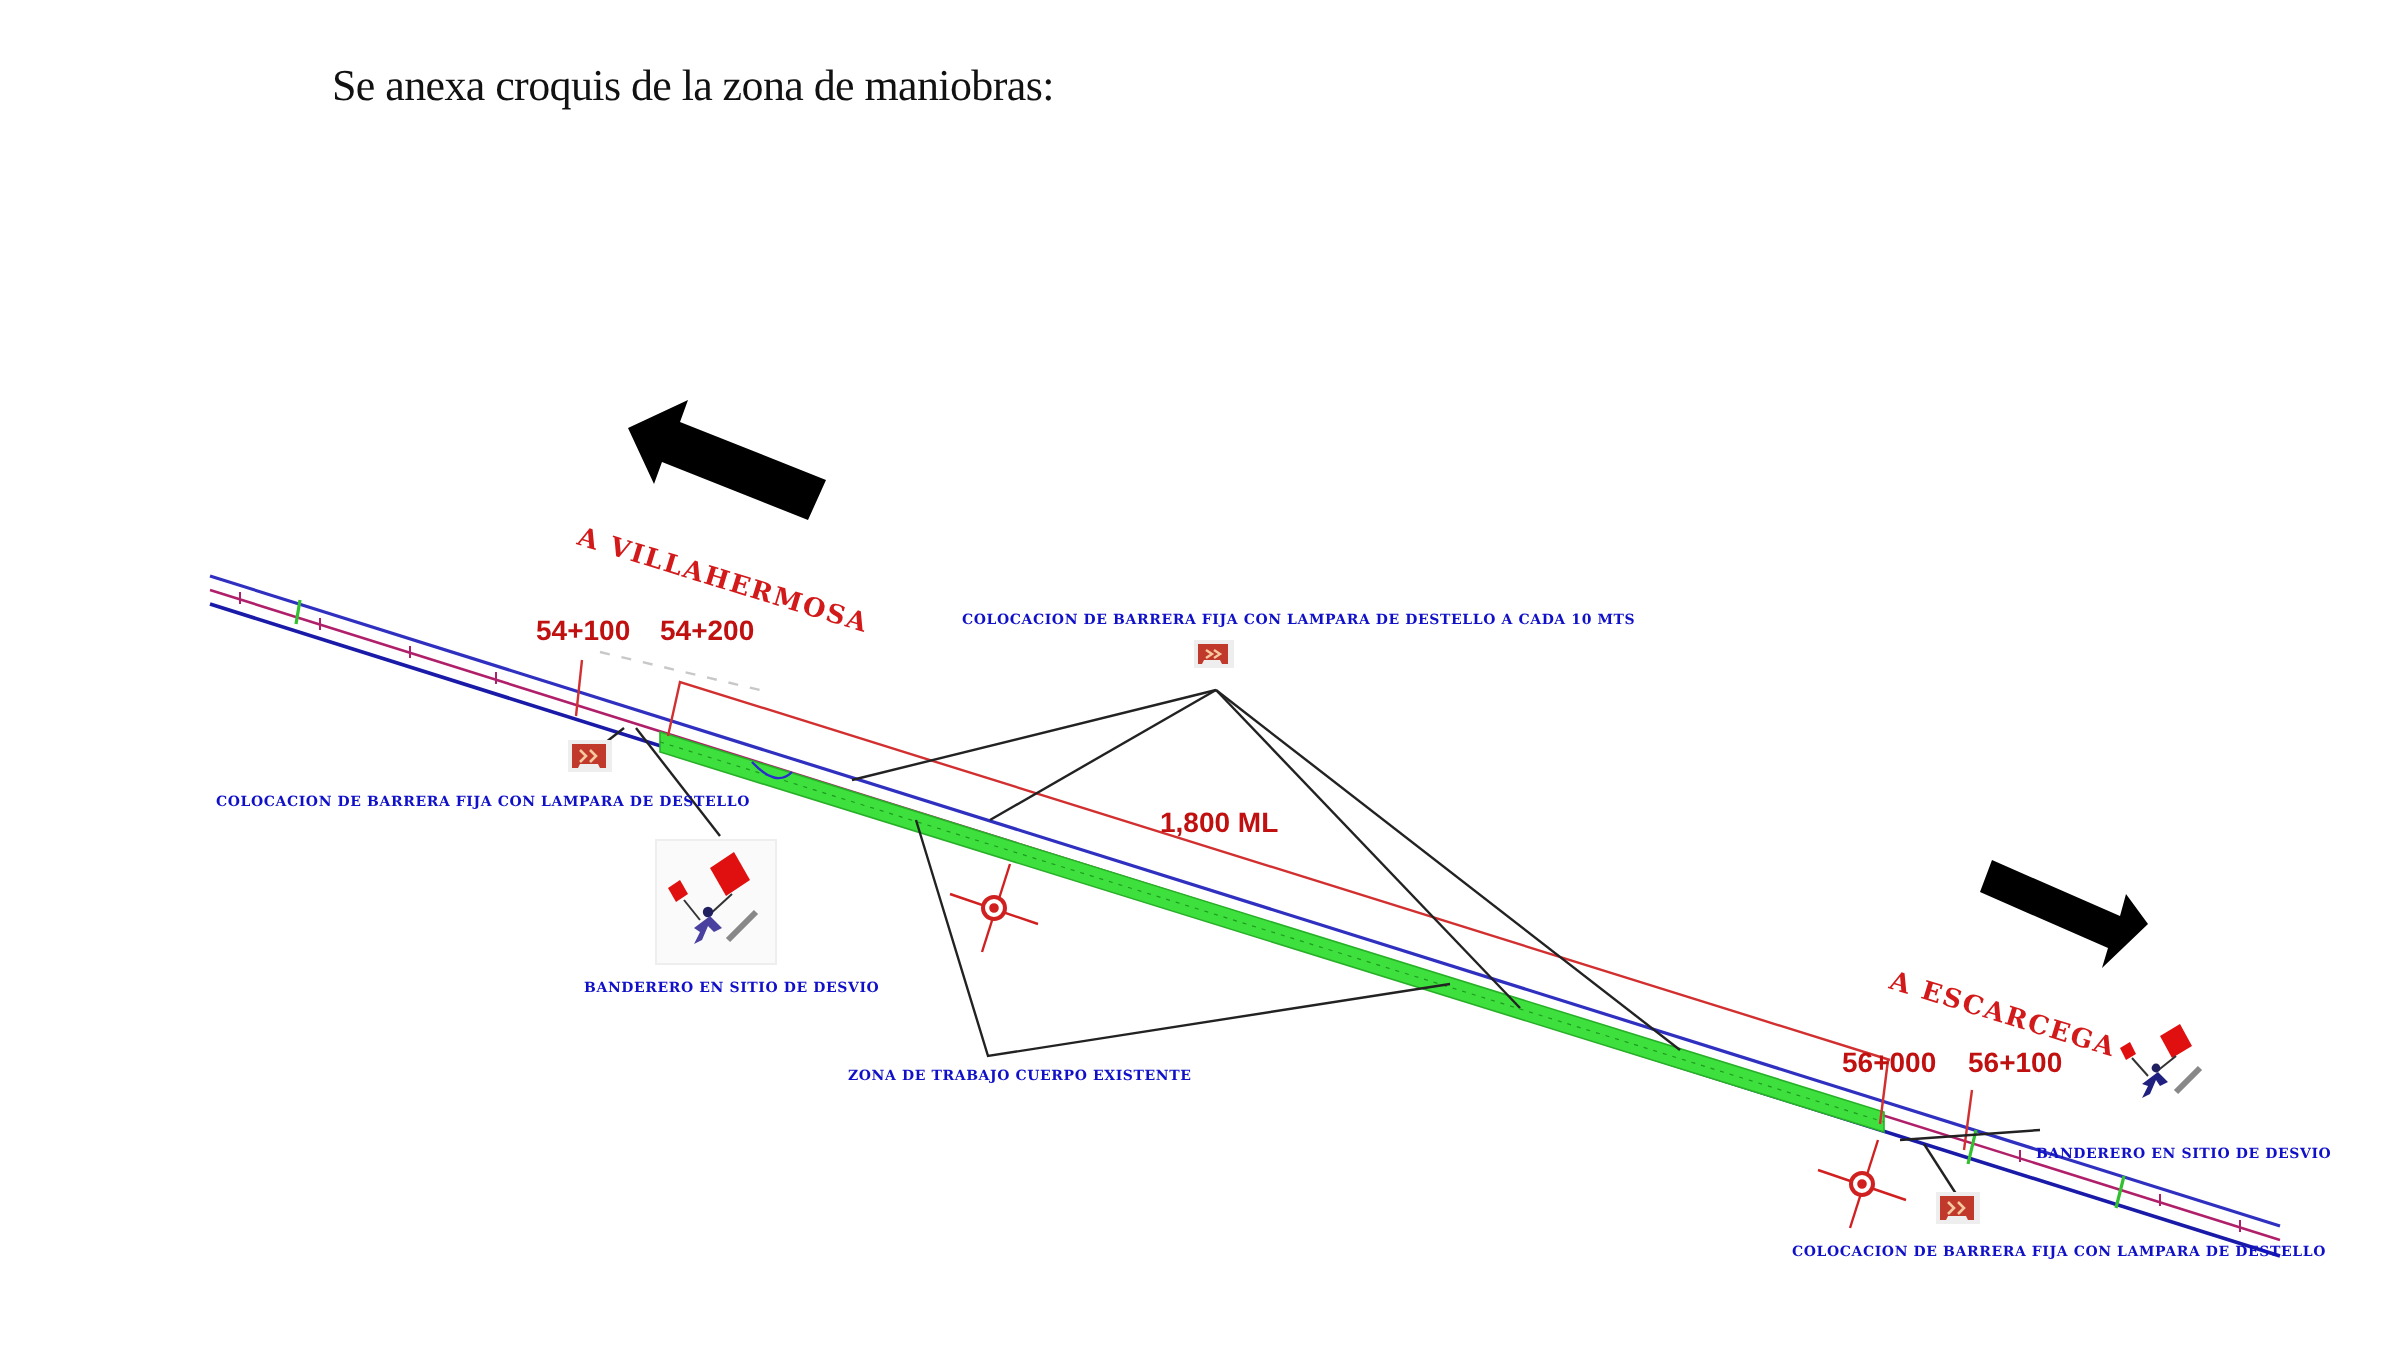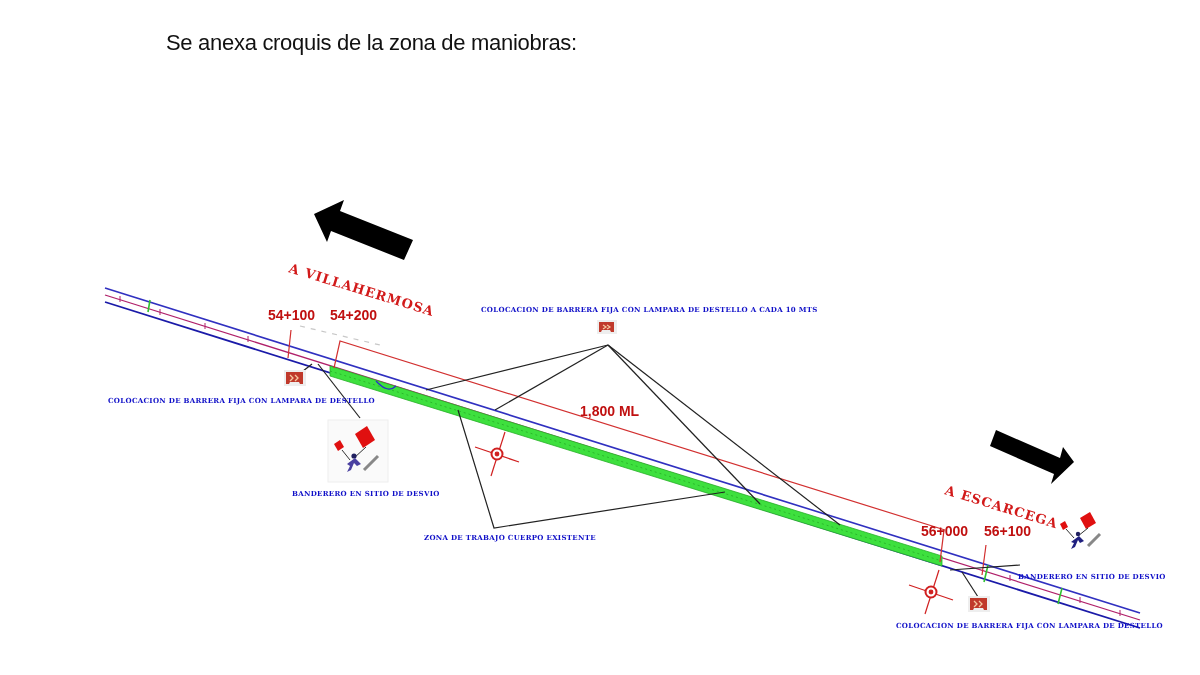--- a/index.html
+++ b/index.html
@@ -1,17 +1,17 @@
 <!DOCTYPE html>
 <html><head>
 <meta charset="utf-8">
 <style>
   html, body { margin:0; padding:0; background:#ffffff; }
   body { width:1200px; height:675px; position:relative; overflow:hidden; font-family:"Liberation Sans", sans-serif; }
-  .intro { position:absolute; left:166px; top:30px; font-size:22px; color:#111; font-family:Liberation Sans, sans-serif; letter-spacing:-0.3px; }
+  .intro { position:absolute; left:166px; top:30px; font-size:22px; color:#111; font-family:Liberation Serif, serif; letter-spacing:-0.3px; }
   svg { position:absolute; left:0; top:0; }
   .lbl-blue { font-family:"DejaVu Serif", serif; font-weight:bold; fill:#1010c8; font-size:7px; letter-spacing:0.3px; }
   .lbl-red-serif { font-family:"DejaVu Serif", serif; font-weight:bold; fill:#d21a1a; font-size:13px; letter-spacing:1px; }
   .km { font-family:"Liberation Sans", sans-serif; font-weight:bold; fill:#c01010; font-size:14px; }
 </style>
 </head>
 <body>
 
 <div class="intro">Se anexa croquis de la zona de maniobras:</div>
 

